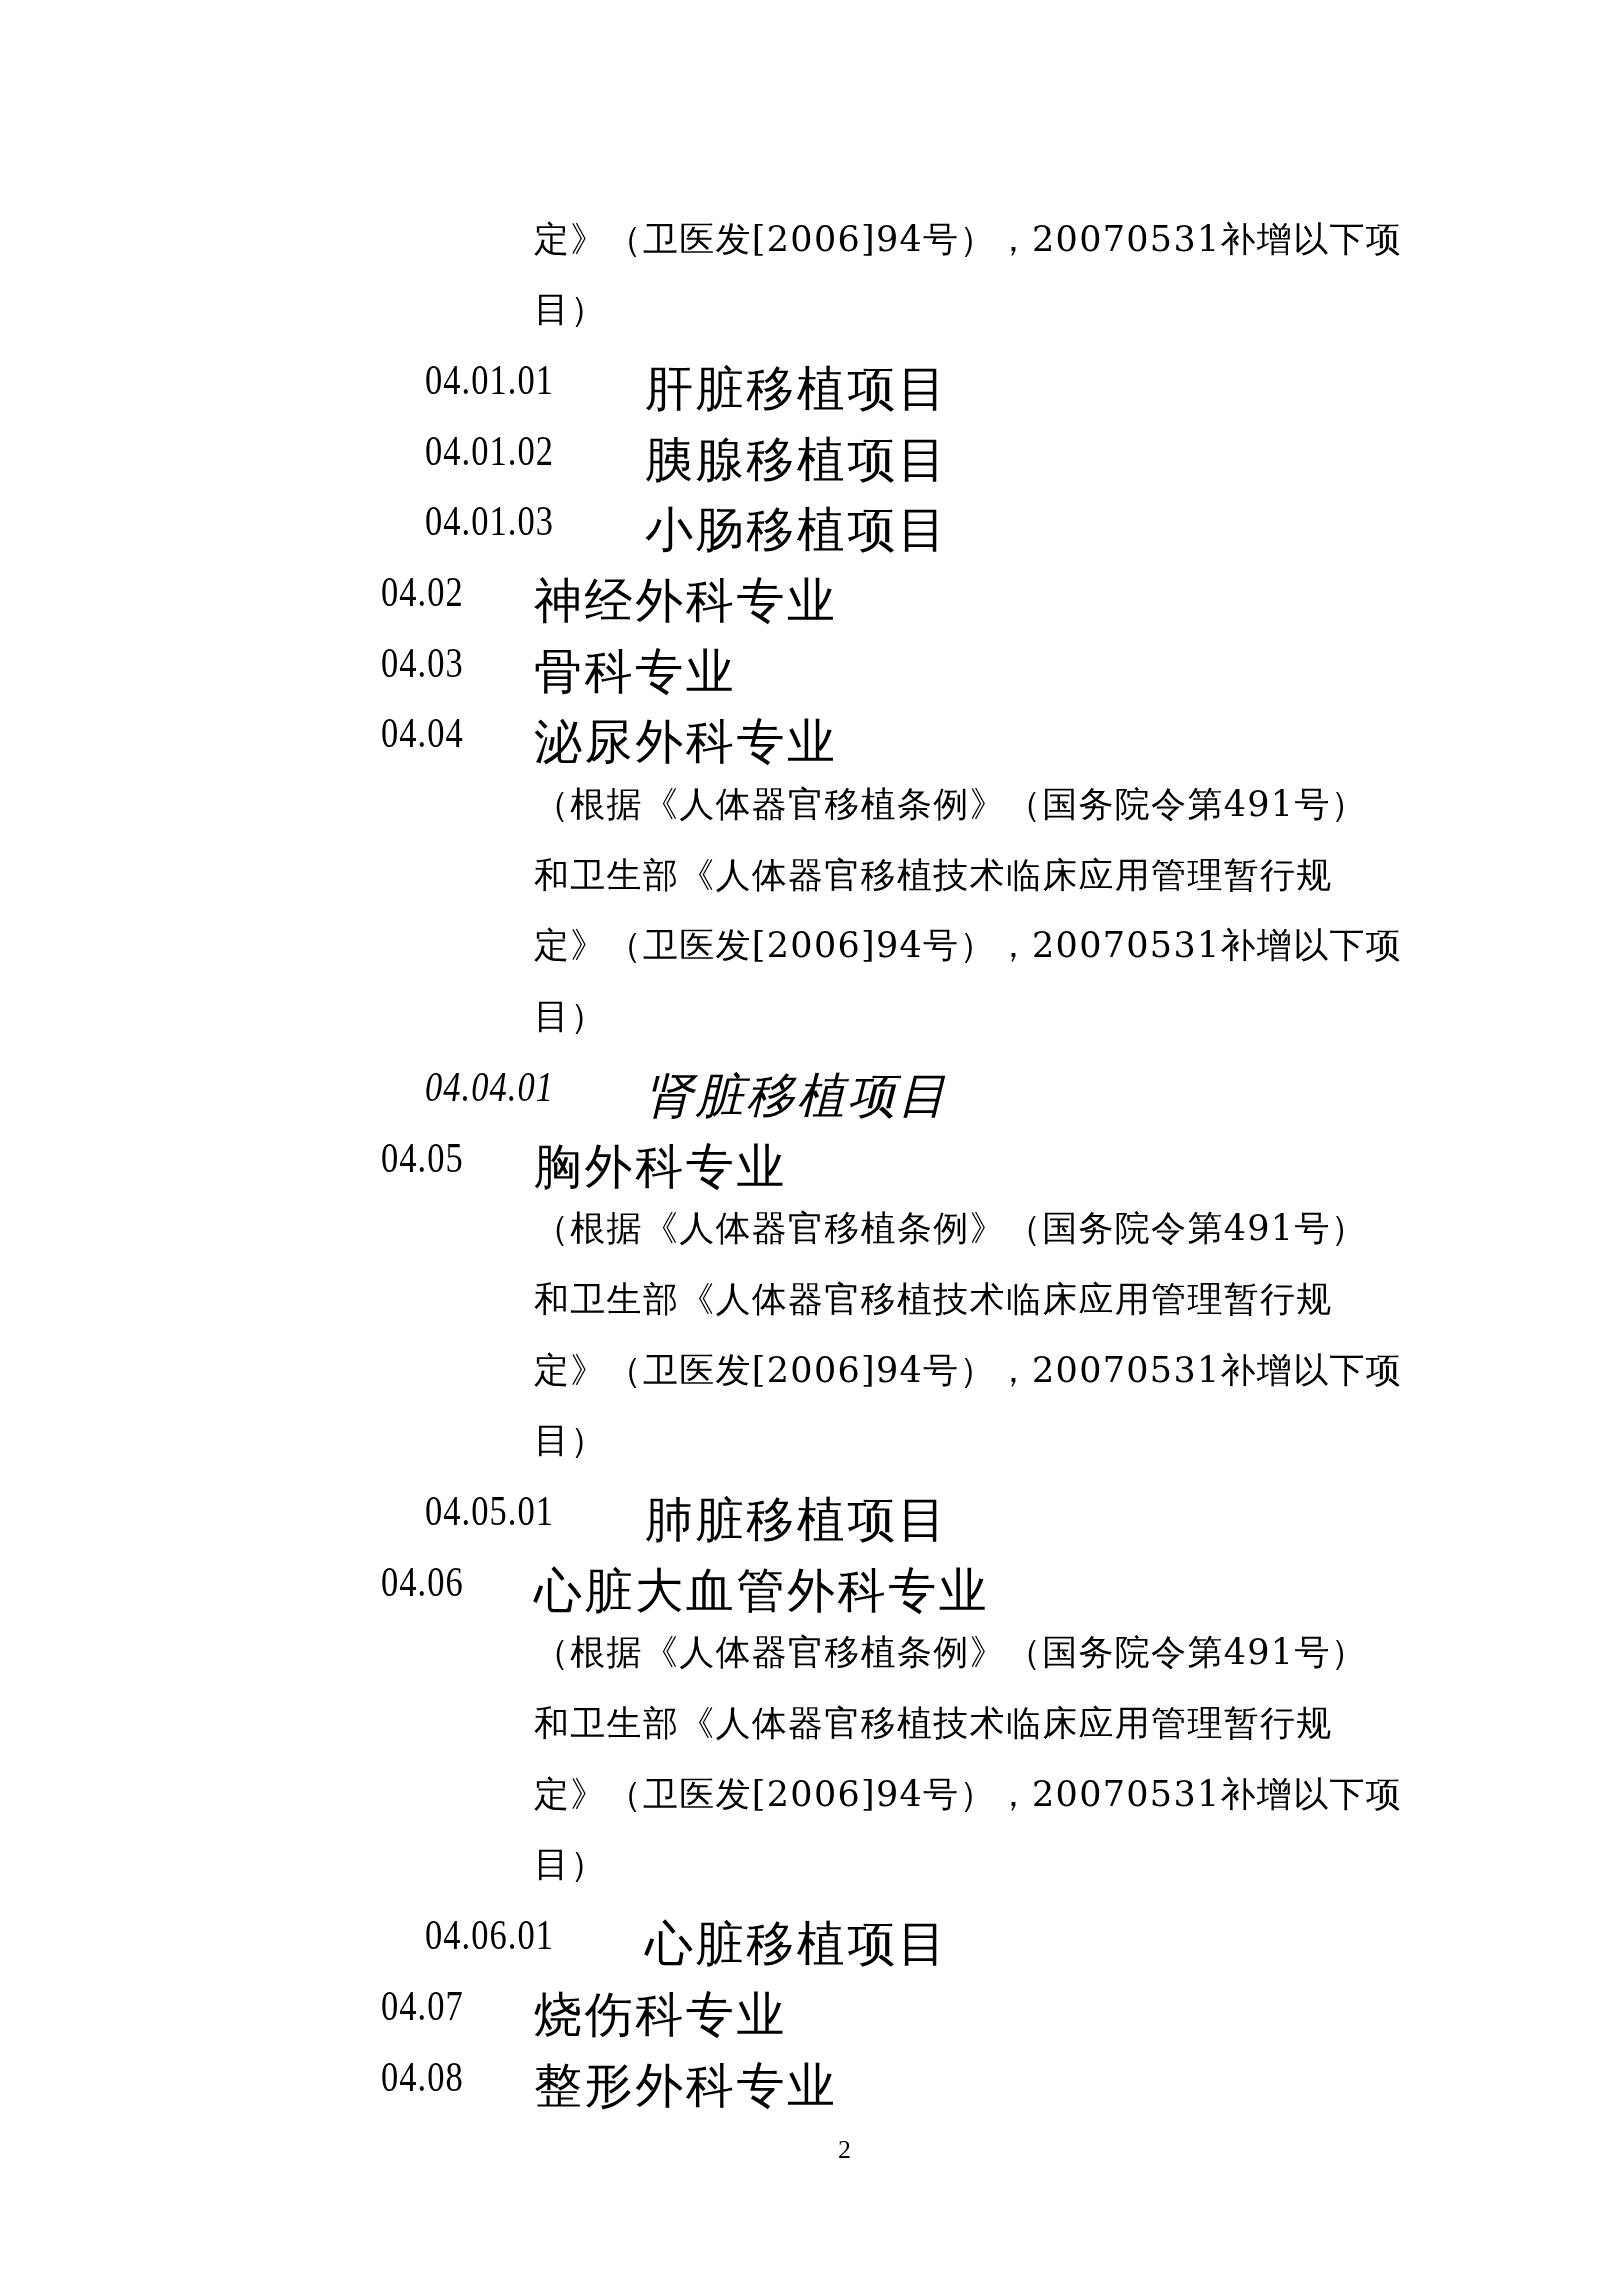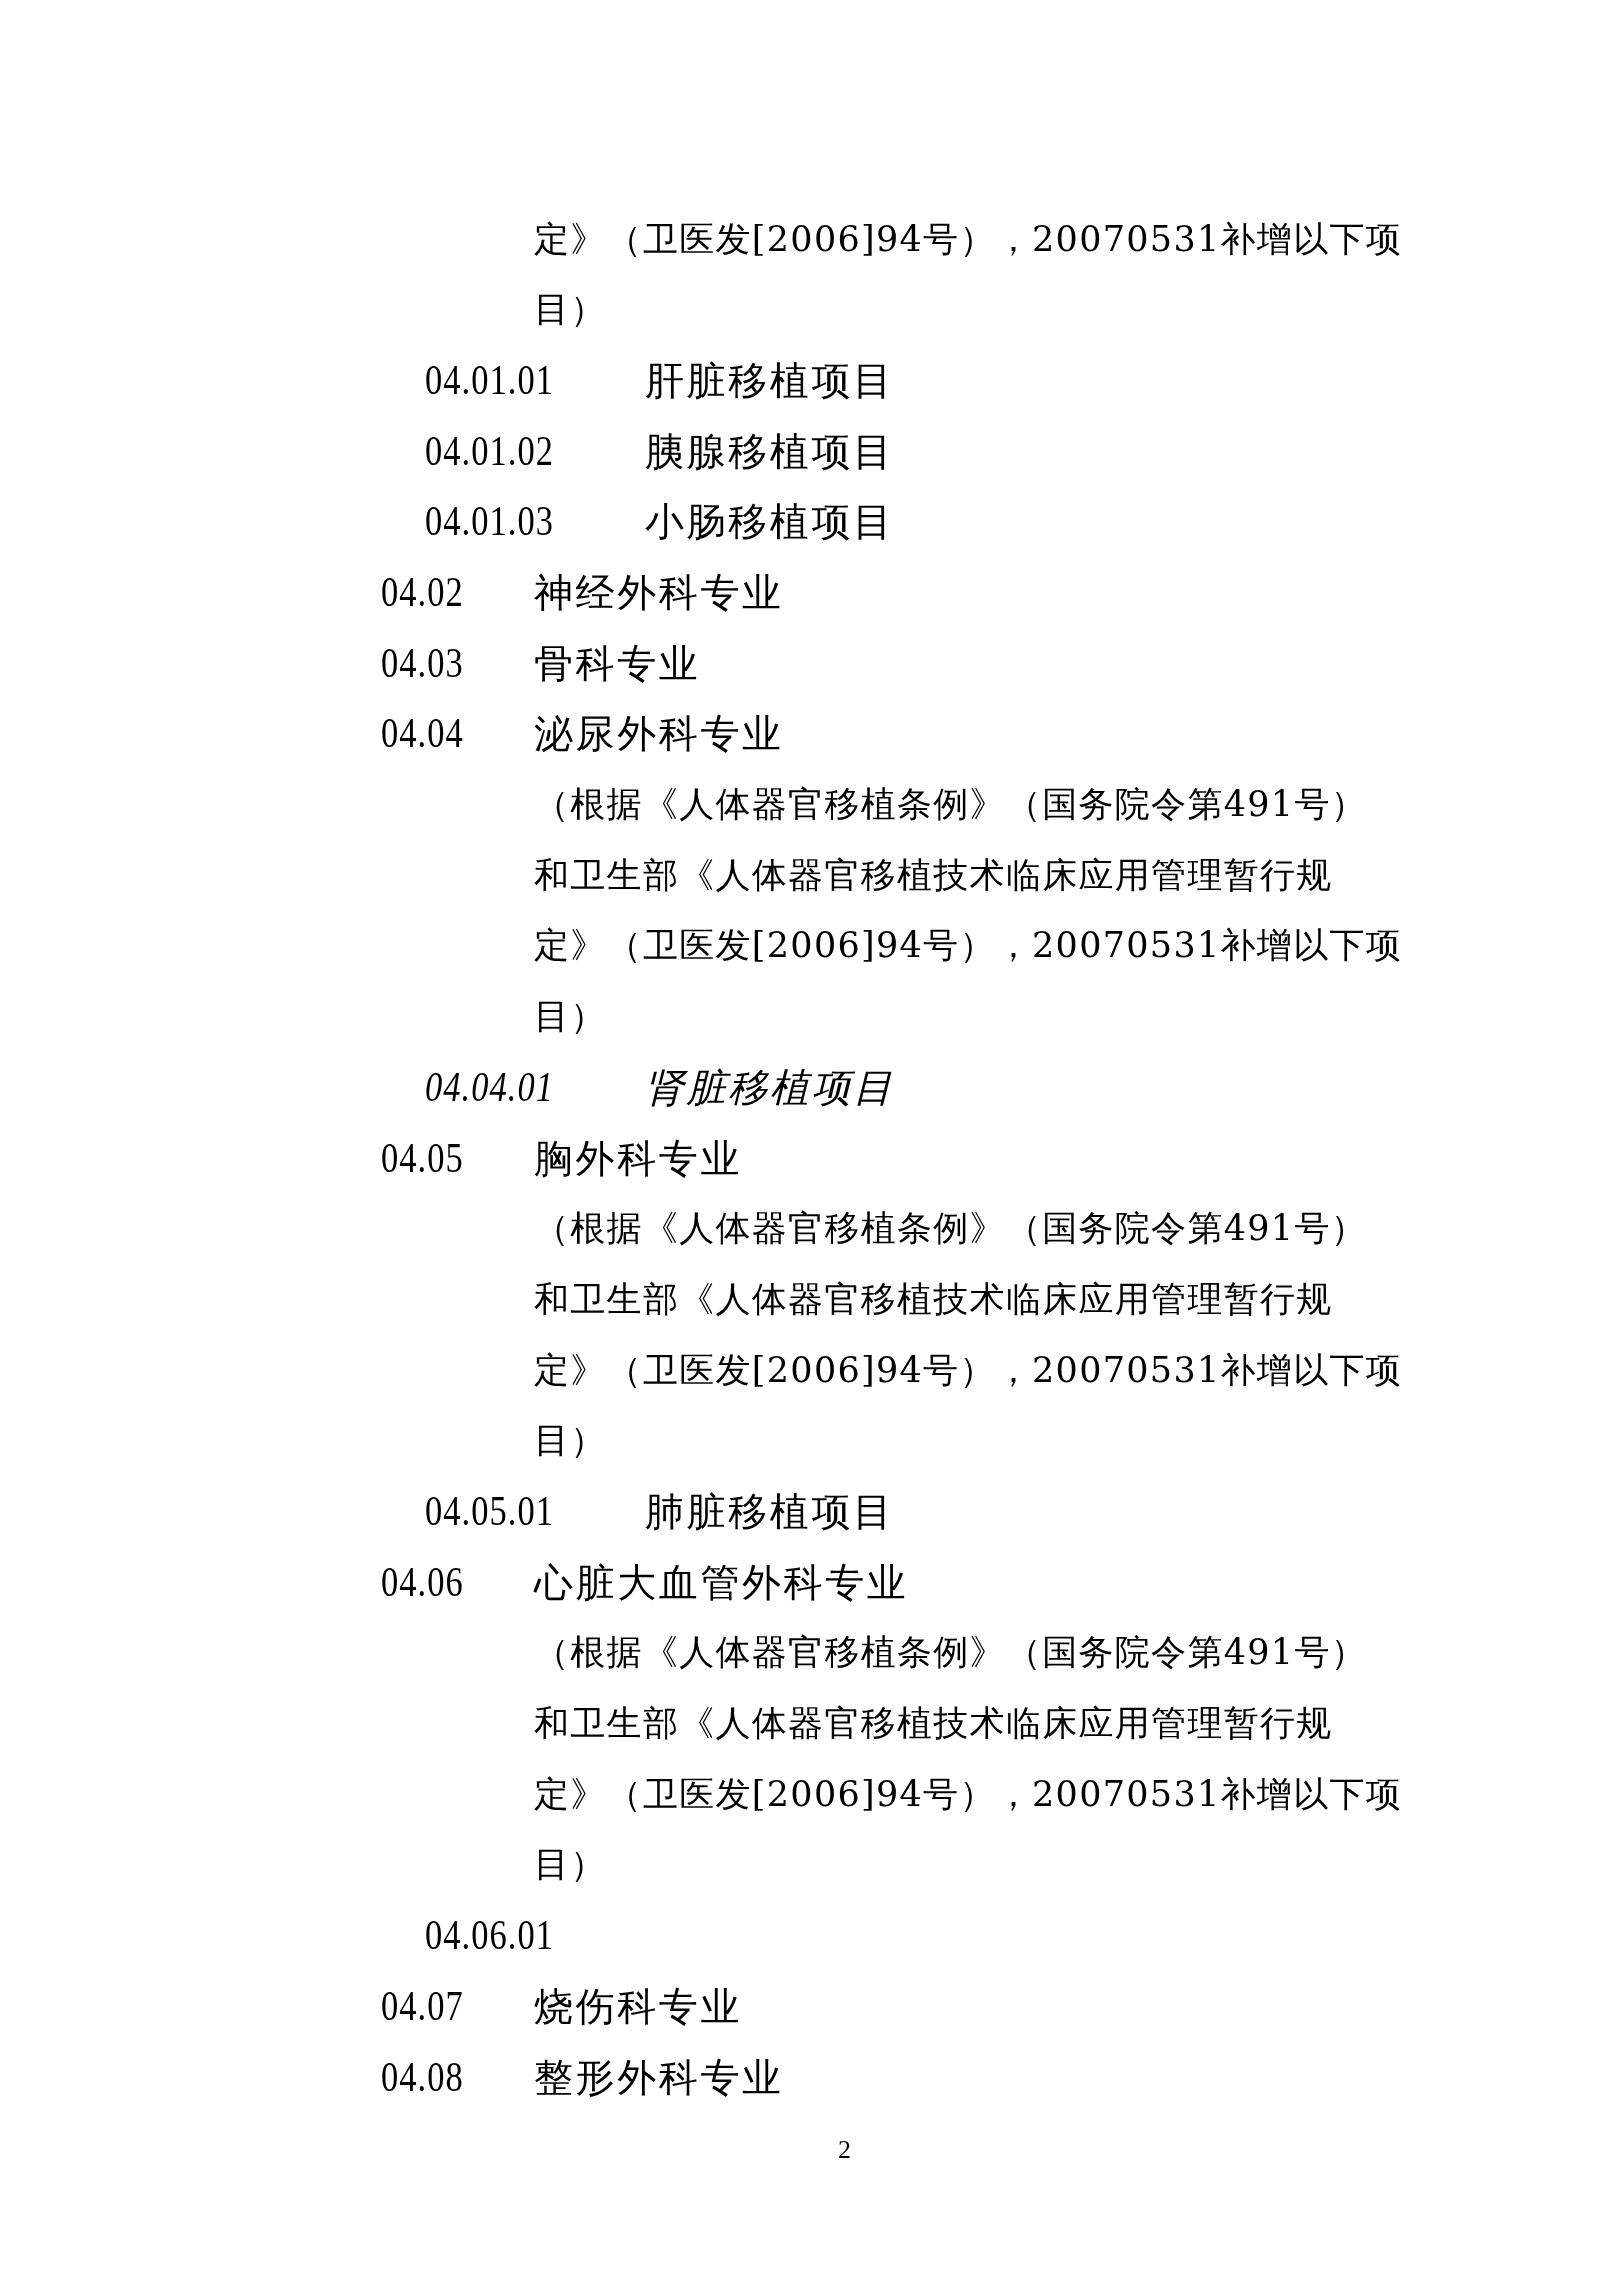--- a/index.html
+++ b/index.html
@@ -34,22 +34,22 @@
       top: 0;
       left: 0;
       font-family: "Liberation Serif", "DejaVu Serif", serif;
       font-size: 42px;
       transform: scaleX(0.82);
       transform-origin: left center;
       letter-spacing: 1.3px;
     }
     .label {
       position: absolute;
-      top: 0;
-      font-size: 39px;
+      top: 8px;
+      font-size: 48px;
       letter-spacing: 2.6px;
     }
     .note {
       position: absolute;
       left: 534px;
       height: 71px;
       line-height: 71px;
       font-size: 35px;
       white-space: nowrap;
       letter-spacing: 1.3px;
@@ -133,20 +133,21 @@
     <span class="label" style="left:153px;">心脏大血管外科专业</span>
   </div>
 
   <div class="note" style="top:1617px;">（根据《人体器官移植条例》（国务院令第491号）</div>
   <div class="note" style="top:1688px;">和卫生部《人体器官移植技术临床应用管理暂行规</div>
   <div class="note" style="top:1759px;">定》（卫医发[2006]94号），20070531补增以下项</div>
   <div class="note" style="top:1829px;">目）</div>
 
   <div class="line" style="top:1900px; left:425px; width:1047px;">
     <span class="code">04.06.01</span>
+    <span class="label" style="left:220px;">心脏移植项目</span>
   </div>
 
   <div class="line" style="top:1971px; left:381px; width:1113px;">
     <span class="code">04.07</span>
     <span class="label" style="left:153px;">烧伤科专业</span>
   </div>
 
   <div class="line" style="top:2042px; left:381px; width:1113px;">
     <span class="code">04.08</span>
     <span class="label" style="left:153px;">整形外科专业</span>

